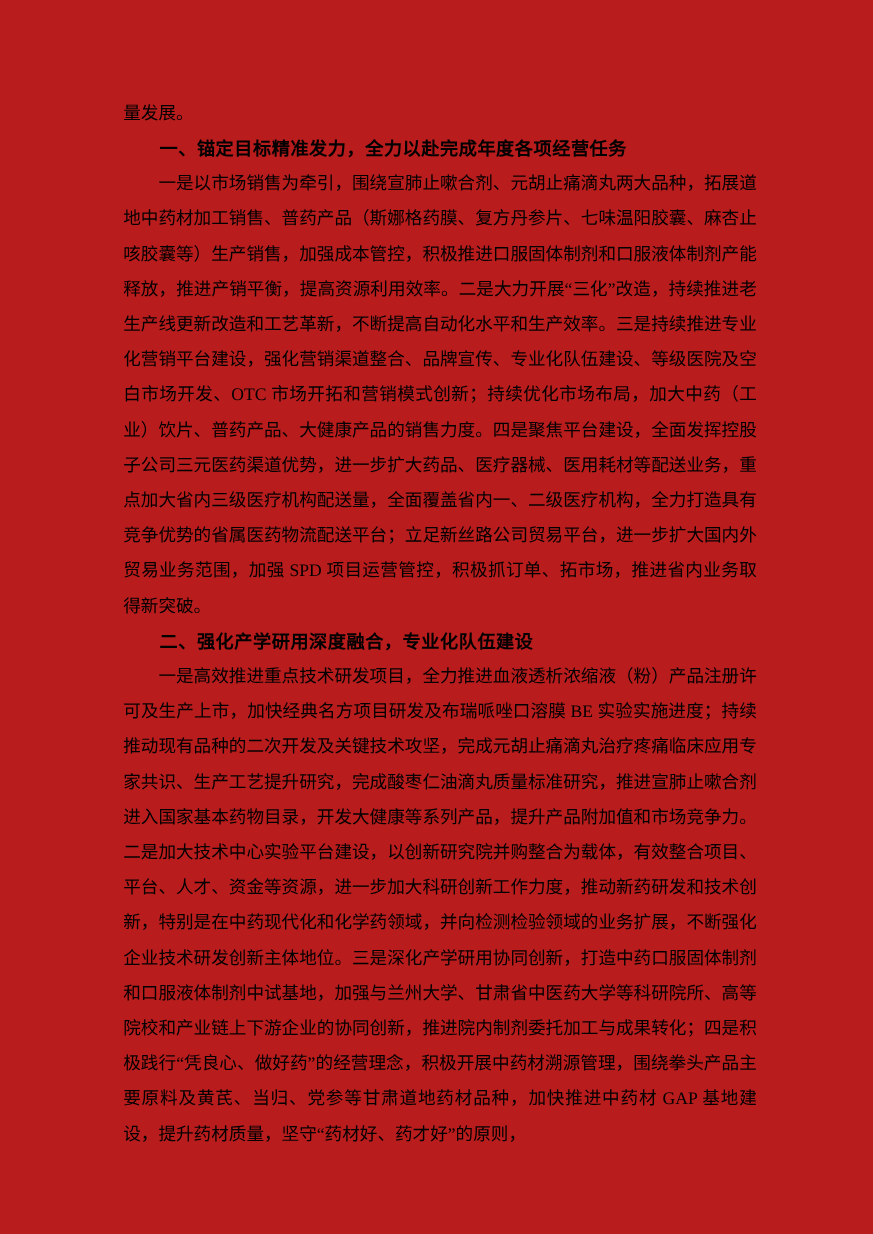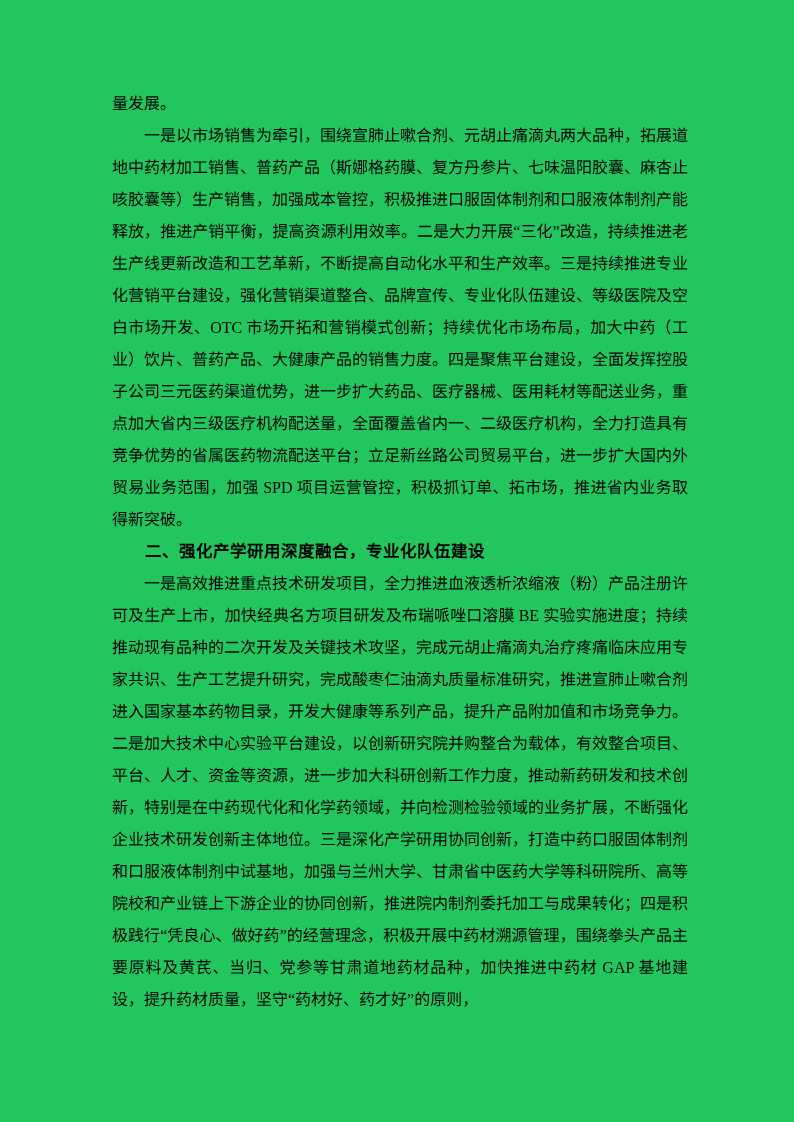--- a/index.html
+++ b/index.html
@@ -6,21 +6,21 @@
   html, body {
     margin: 0;
     padding: 0;
     background: #9e9e9e;
   }
   .page {
     position: relative;
     width: 794px;
     height: 1122px;
     margin: 0 auto;
-    background: #22c55e;
+    background: #b91c1c;
     overflow: hidden;
     box-sizing: border-box;
   }
   .content {
     position: absolute;
     left: 112px;
     top: 88px;
     width: 576px;
     color: #000000;
     font-family: "Liberation Serif", "DejaVu Serif", serif;
@@ -45,20 +45,21 @@
     letter-spacing: 0.5px;
   }
 </style>
 </head>
 <body>
 
 <div class="page">
   <div class="content">
     <p class="continuation">量发展。</p>
 
+    <h2>一、锚定目标精准发力，全力以赴完成年度各项经营任务</h2>
 
     <p>一是以市场销售为牵引，围绕宣肺止嗽合剂、元胡止痛滴丸两大品种，拓展道地中药材加工销售、普药产品（斯娜格药膜、复方丹参片、七味温阳胶囊、麻杏止咳胶囊等）生产销售，加强成本管控，积极推进口服固体制剂和口服液体制剂产能释放，推进产销平衡，提高资源利用效率。二是大力开展“三化”改造，持续推进老生产线更新改造和工艺革新，不断提高自动化水平和生产效率。三是持续推进专业化营销平台建设，强化营销渠道整合、品牌宣传、专业化队伍建设、等级医院及空白市场开发、OTC 市场开拓和营销模式创新；持续优化市场布局，加大中药（工业）饮片、普药产品、大健康产品的销售力度。四是聚焦平台建设，全面发挥控股子公司三元医药渠道优势，进一步扩大药品、医疗器械、医用耗材等配送业务，重点加大省内三级医疗机构配送量，全面覆盖省内一、二级医疗机构，全力打造具有竞争优势的省属医药物流配送平台；立足新丝路公司贸易平台，进一步扩大国内外贸易业务范围，加强 SPD 项目运营管控，积极抓订单、拓市场，推进省内业务取得新突破。</p>
 
     <h2>二、强化产学研用深度融合，专业化队伍建设</h2>
 
     <p>一是高效推进重点技术研发项目，全力推进血液透析浓缩液（粉）产品注册许可及生产上市，加快经典名方项目研发及布瑞哌唑口溶膜 BE 实验实施进度；持续推动现有品种的二次开发及关键技术攻坚，完成元胡止痛滴丸治疗疼痛临床应用专家共识、生产工艺提升研究，完成酸枣仁油滴丸质量标准研究，推进宣肺止嗽合剂进入国家基本药物目录，开发大健康等系列产品，提升产品附加值和市场竞争力。二是加大技术中心实验平台建设，以创新研究院并购整合为载体，有效整合项目、平台、人才、资金等资源，进一步加大科研创新工作力度，推动新药研发和技术创新，特别是在中药现代化和化学药领域，并向检测检验领域的业务扩展，不断强化企业技术研发创新主体地位。三是深化产学研用协同创新，打造中药口服固体制剂和口服液体制剂中试基地，加强与兰州大学、甘肃省中医药大学等科研院所、高等院校和产业链上下游企业的协同创新，推进院内制剂委托加工与成果转化；四是积极践行“凭良心、做好药”的经营理念，积极开展中药材溯源管理，围绕拳头产品主要原料及黄芪、当归、党参等甘肃道地药材品种，加快推进中药材 GAP 基地建设，提升药材质量，坚守“药材好、药才好”的原则，</p>
   </div>
 </div>
 
 </body></html>

